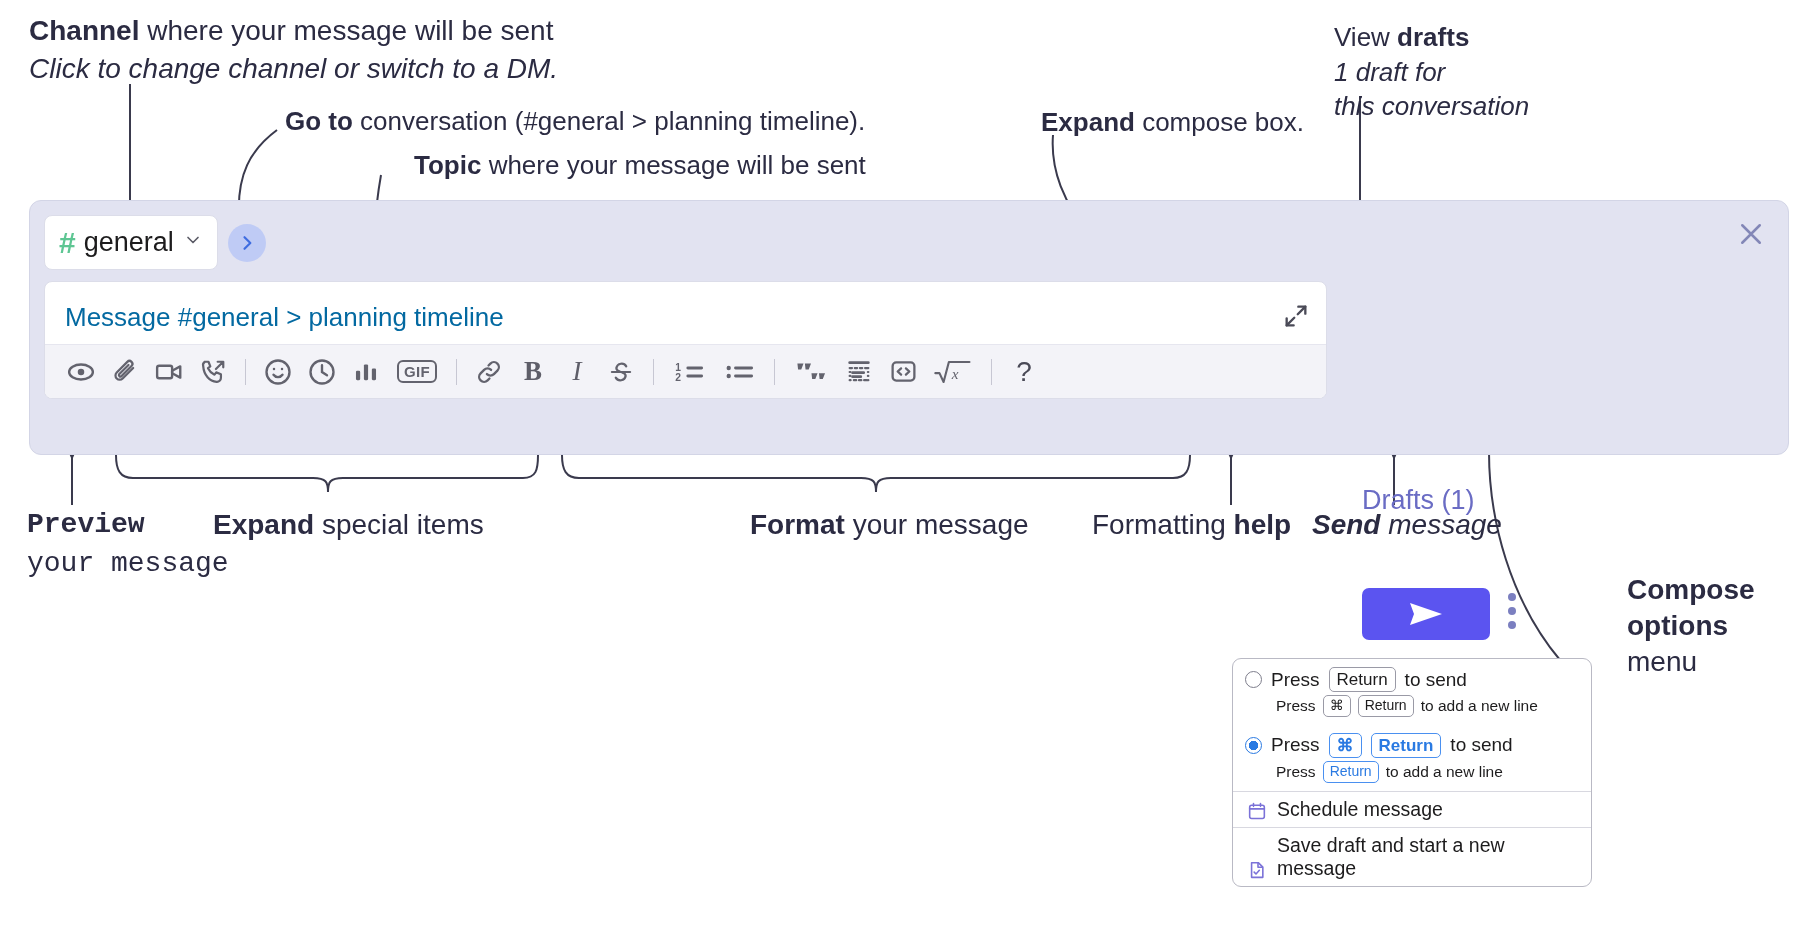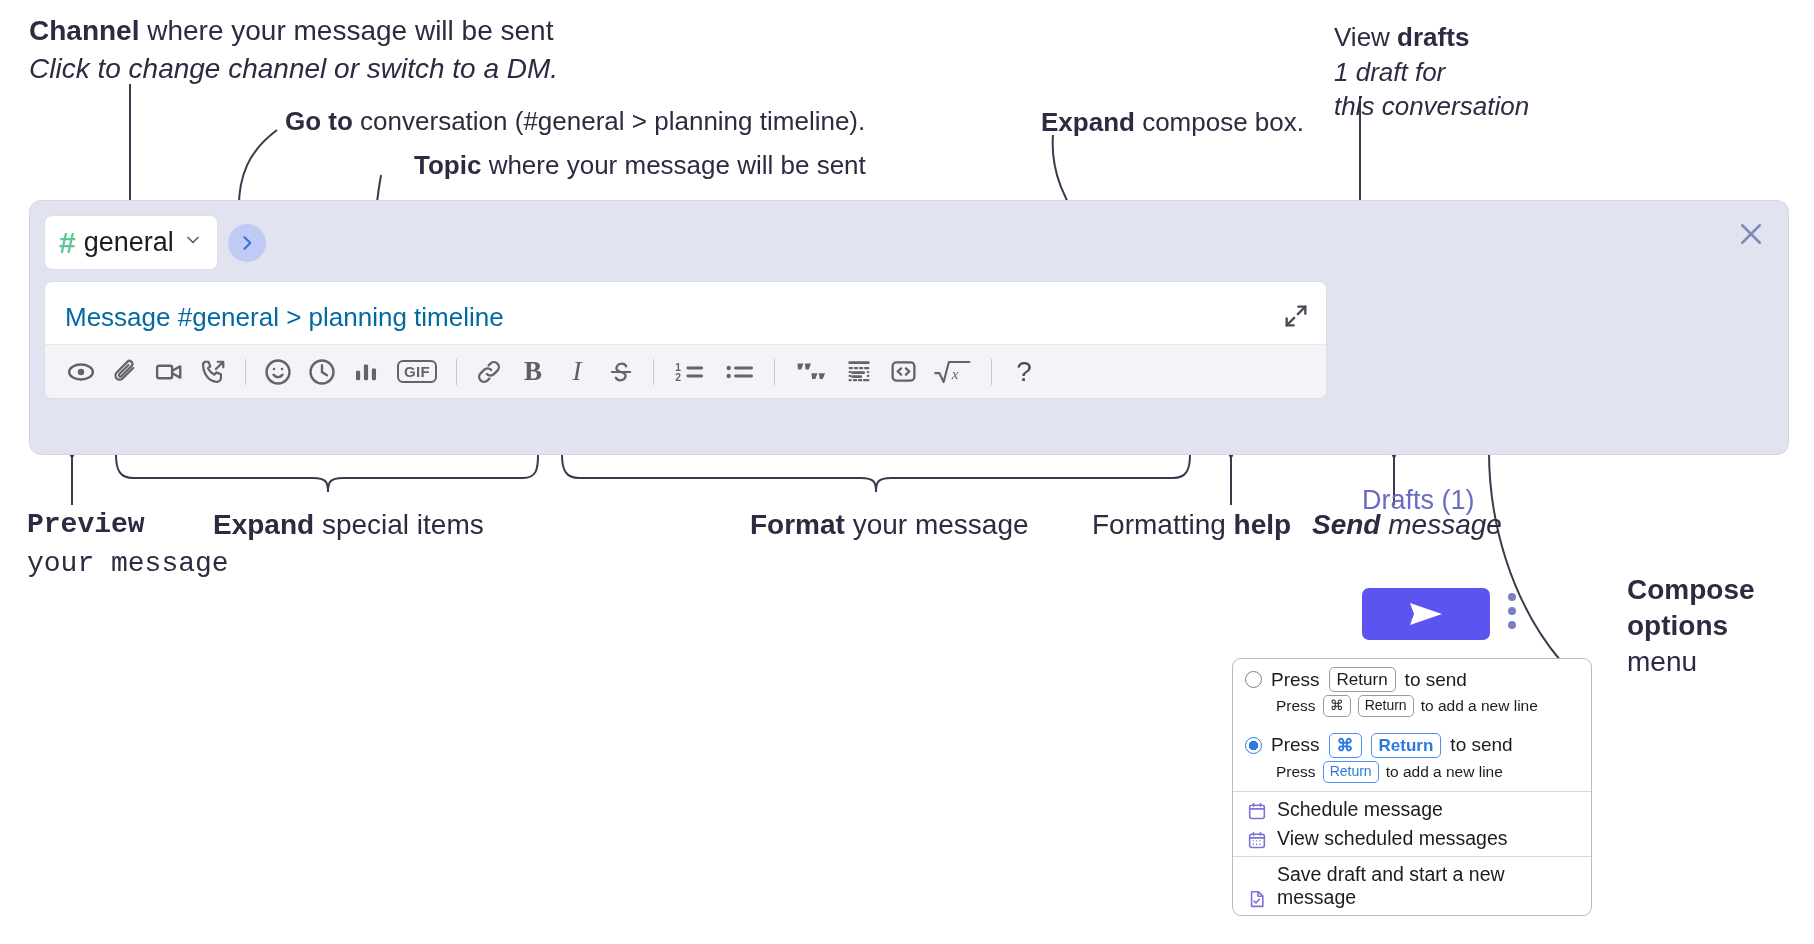--- a/index.html
+++ b/index.html
@@ -434,33 +434,20 @@
     <span class="ico-p">
       <svg width="20" height="20" viewBox="0 0 24 24" fill="none" stroke="currentColor" stroke-width="1.9" stroke-linecap="round">
         <rect x="3.2" y="5" width="17.6" height="16" rx="2.4"></rect>
           <path d="M3.2 9.4 H20.8"></path>
           <path d="M7.8 3 v3.4 M16.2 3 v3.4"></path>
       </svg>
     </span>
     <span class="mlabel">Schedule message</span>
   </div>
 
-  <div class="mitem" style="padding-top:0;">
-    <span class="ico-p">
-      <svg width="20" height="20" viewBox="0 0 24 24" fill="none" stroke="currentColor" stroke-width="1.9" stroke-linecap="round">
-        <rect x="3.2" y="5" width="17.6" height="16" rx="2.4"></rect>
-          <path d="M3.2 9.4 H20.8"></path>
-          <path d="M7.8 3 v3.4 M16.2 3 v3.4"></path>
-        <g stroke-width="1.7">
-            <path d="M7.4 13 h.2 M11.4 13 h.2 M15.4 13 h.2 M7.4 17 h.2 M11.4 17 h.2 M15.4 17 h.2"></path>
-          </g>
-      </svg>
-    </span>
-    <span class="mlabel">View scheduled messages</span>
-  </div>
 
   <div class="mdiv"></div>
 
   <div class="mitem">
     <span class="ico-p">
       <svg width="20" height="20" viewBox="0 0 24 24" fill="none" stroke="currentColor" stroke-width="1.9" stroke-linecap="round" stroke-linejoin="round">
         <path d="M5.5 3.2 h8 L19 8.6 v12.2 H5.5 z"></path>
           <path d="M13.2 3.4 v5.2 h5.2"></path>
           <path d="M8.6 14.6 l2.2 2.2 l4 -4.4"></path>
       </svg>

